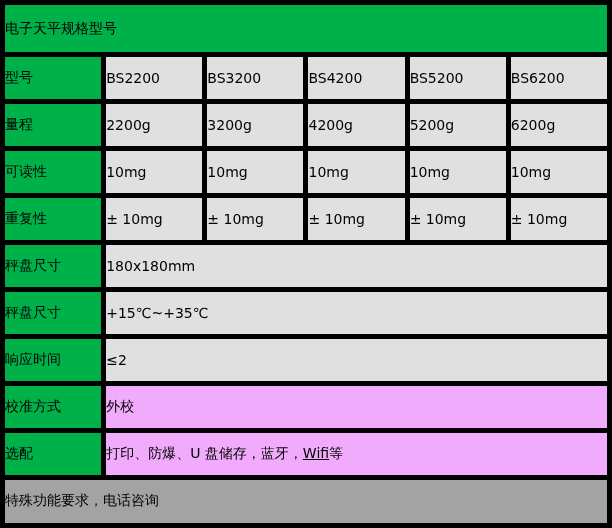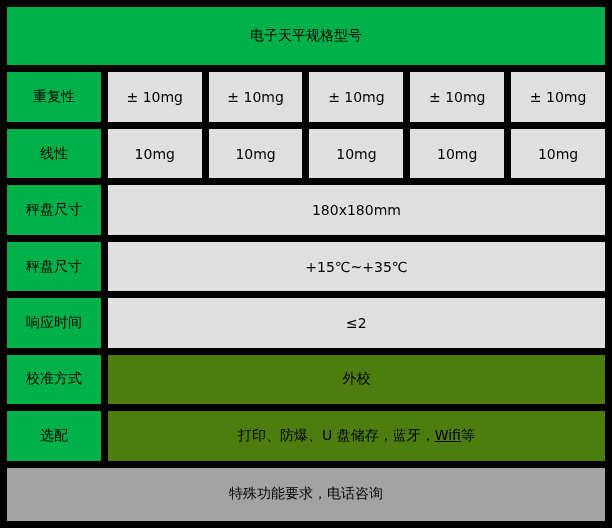--- a/index.html
+++ b/index.html
@@ -9,82 +9,98 @@
     font-family:"DejaVu Sans","Liberation Sans",sans-serif;
     overflow:hidden;
   }
   table.spec{
     border-collapse:collapse;
     width:612px;
     height:528px;
     table-layout:fixed;
   }
   table.spec td{
-    border:7px solid #000000;
-    text-align:center;
+    border:5px solid #000000;
+    text-align:left;
     vertical-align:middle;
     font-size:14px;
     color:#000;
     padding:0;
   }
   .title-cell{
     background:#00b14a;
     font-size:14px;
     height:44px;
   }
   .label-cell{
     background:#00b14a;
     width:104px;
     font-size:14px;
   }
   .data-cell{
     background:#e0e0e0;
     font-size:14px;
   }
   .yellow-cell{
-    background:#4d7c0f;
+    background:#f0abfc;
     font-size:14px;
   }
   .footer-cell{
     background:#a3a3a3;
     font-size:14px;
     height:40px;
   }
   .row-h{height:44px;}
   .underline-wifi{text-decoration:underline;margin-top:20px;}
 </style>
 </head>
 <body>
 
 <table class="spec">
   <tbody>
       <tr>
     <td class="title-cell" colspan="6">电子天平规格型号</td>
   </tr>
 
+  <tr class="row-h">
+    <td class="label-cell">型号</td>
+    <td class="data-cell">BS2200</td>
+    <td class="data-cell">BS3200</td>
+    <td class="data-cell">BS4200</td>
+    <td class="data-cell">BS5200</td>
+    <td class="data-cell">BS6200</td>
+  </tr>
 
+  <tr class="row-h">
+    <td class="label-cell">量程</td>
+    <td class="data-cell">2200g</td>
+    <td class="data-cell">3200g</td>
+    <td class="data-cell">4200g</td>
+    <td class="data-cell">5200g</td>
+    <td class="data-cell">6200g</td>
+  </tr>
 
+  <tr class="row-h">
+    <td class="label-cell">可读性</td>
+    <td class="data-cell">10mg</td>
+    <td class="data-cell">10mg</td>
+    <td class="data-cell">10mg</td>
+    <td class="data-cell">10mg</td>
+    <td class="data-cell">10mg</td>
+  </tr>
 
   <tr class="row-h">
     <td class="label-cell">重复性</td>
     <td class="data-cell">± 10mg</td>
     <td class="data-cell">± 10mg</td>
     <td class="data-cell">± 10mg</td>
     <td class="data-cell">± 10mg</td>
     <td class="data-cell">± 10mg</td>
   </tr>
 
-  <tr class="row-h">
-    <td class="label-cell">线性</td>
-    <td class="data-cell">10mg</td>
-    <td class="data-cell">10mg</td>
-    <td class="data-cell">10mg</td>
-    <td class="data-cell">10mg</td>
-    <td class="data-cell">10mg</td>
-  </tr>
 
   <tr class="row-h">
     <td class="label-cell">秤盘尺寸</td>
     <td class="data-cell" colspan="5">180x180mm</td>
   </tr>
 
   <tr class="row-h">
     <td class="label-cell">秤盘尺寸</td>
     <td class="data-cell" colspan="5">+15℃~+35℃</td>
   </tr>

